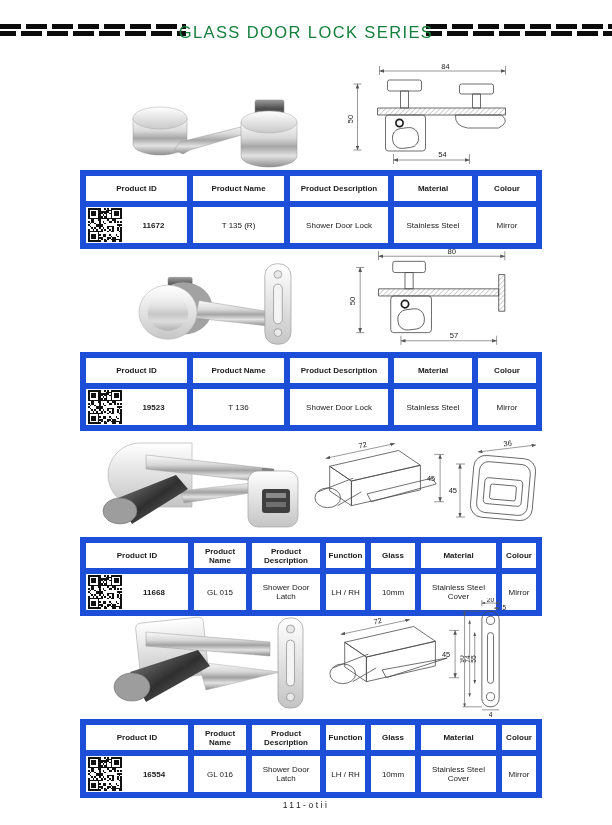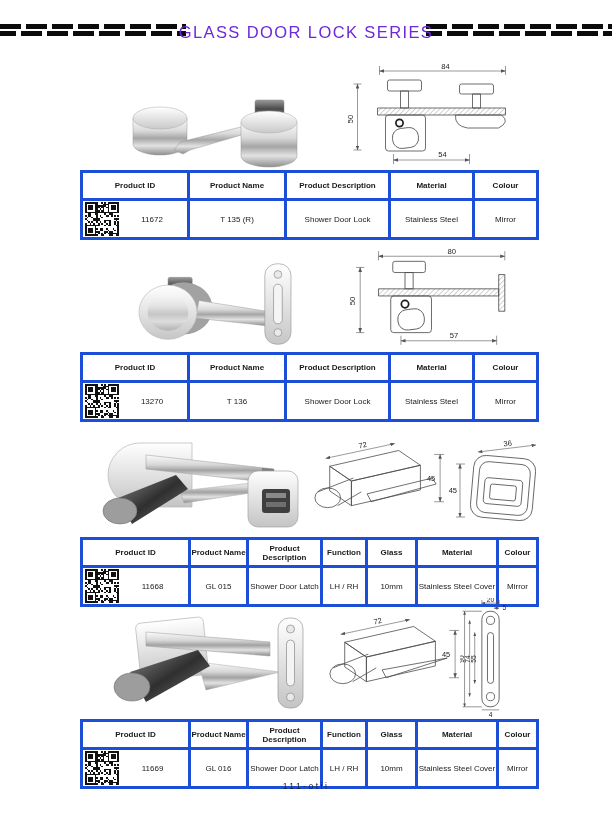--- a/index.html
+++ b/index.html
@@ -4,35 +4,35 @@
 <style>
   html,body{margin:0;padding:0;background:#fff;}
   body{width:612px;height:825px;position:relative;overflow:hidden;
        font-family:"Liberation Sans",sans-serif;color:#1a1a1a;}
   .abs{position:absolute;}
   
   .stripes{width:186px;height:13px;}
   .stripe-row{height:5px;background:repeating-linear-gradient(90deg,#0b0b0b 0 21px,transparent 21px 26px);}
   .stripe-row.r2{margin-top:2px;background-position:-5px 0;}
   .page-title{top:23px;left:50%;transform:translateX(-50%);font-size:16.5px;
-      letter-spacing:1.4px;color:#6d28d9;white-space:nowrap;font-weight:400;}
+      letter-spacing:1.4px;color:#15803d;white-space:nowrap;font-weight:400;}
   
   table.spec{border-collapse:collapse;table-layout:fixed;width:457px;font-size:8px;background:#fff;}
-  table.spec th,table.spec td{border:3px solid #1d4ed8;text-align:center;vertical-align:middle;padding:0;overflow:hidden;}
+  table.spec th,table.spec td{border:6px solid #1d4ed8;text-align:center;vertical-align:middle;padding:0;overflow:hidden;}
   table.spec th{font-weight:bold;height:25px;}
   table.spec td{height:36px;}
   .idwrap{display:flex;align-items:center;padding:1px 2px;}
   .qr{width:34px;height:34px;flex:0 0 auto;}
-  .idwrap .idnum{flex:1;text-align:center;}
+  .idwrap .idnum{flex:1;text-align:center;font-weight:bold;}
   
   svg .out{fill:none;stroke:#4a4a4a;stroke-width:0.8;stroke-linejoin:round;}
   svg .dim{fill:none;stroke:#555;stroke-width:0.6;}
   svg .dimt{font-family:"Liberation Sans",sans-serif;font-size:7.5px;fill:#222;}
   svg .dimts{font-family:"Liberation Sans",sans-serif;font-size:6.5px;fill:#222;}
-  .footer{bottom:34px;left:50%;transform:translateX(-50%);font-size:8.5px;letter-spacing:2.5px;color:#222;}
+  .footer{bottom:15px;left:50%;transform:translateX(-50%);font-size:8.5px;letter-spacing:2.5px;color:#222;}
 </style>
 </head>
 <body>
 
 <div class="abs stripes" style="left:0;top:24px;">
   <div class="stripe-row"></div>
   <div class="stripe-row r2"></div>
 </div>
 <div class="abs stripes" style="right:0;top:24px;">
   <div class="stripe-row"></div>
@@ -665,21 +665,21 @@
                 <rect x="5" y="20" width="1" height="1"></rect>
                 <rect x="6" y="20" width="1" height="1"></rect>
                 <rect x="7" y="20" width="1" height="1"></rect>
                 <rect x="10" y="20" width="1" height="1"></rect>
                 <rect x="11" y="20" width="1" height="1"></rect>
                 <rect x="15" y="20" width="1" height="1"></rect>
                 <rect x="16" y="20" width="1" height="1"></rect>
                 <rect x="19" y="20" width="1" height="1"></rect>
                 <rect x="20" y="20" width="1" height="1"></rect>
               </svg></span>
-            <span class="idnum">13270</span>
+            <span class="idnum">19523</span>
           </div>
         </td>
     <td>T 136</td>
     <td>Shower Door Lock</td>
     <td>Stainless Steel</td>
     <td>Mirror</td>
   </tr>
 </tbody>
   </table>
 
@@ -1346,21 +1346,21 @@
                 <rect x="5" y="20" width="1" height="1"></rect>
                 <rect x="6" y="20" width="1" height="1"></rect>
                 <rect x="7" y="20" width="1" height="1"></rect>
                 <rect x="10" y="20" width="1" height="1"></rect>
                 <rect x="11" y="20" width="1" height="1"></rect>
                 <rect x="15" y="20" width="1" height="1"></rect>
                 <rect x="16" y="20" width="1" height="1"></rect>
                 <rect x="19" y="20" width="1" height="1"></rect>
                 <rect x="20" y="20" width="1" height="1"></rect>
               </svg></span>
-            <span class="idnum">11669</span>
+            <span class="idnum">16554</span>
           </div>
         </td>
     <td>GL 016</td>
     <td>Shower Door Latch</td>
     <td>LH / RH</td>
     <td>10mm</td>
     <td>Stainless Steel Cover</td>
     <td>Mirror</td>
   </tr>
 </tbody>

